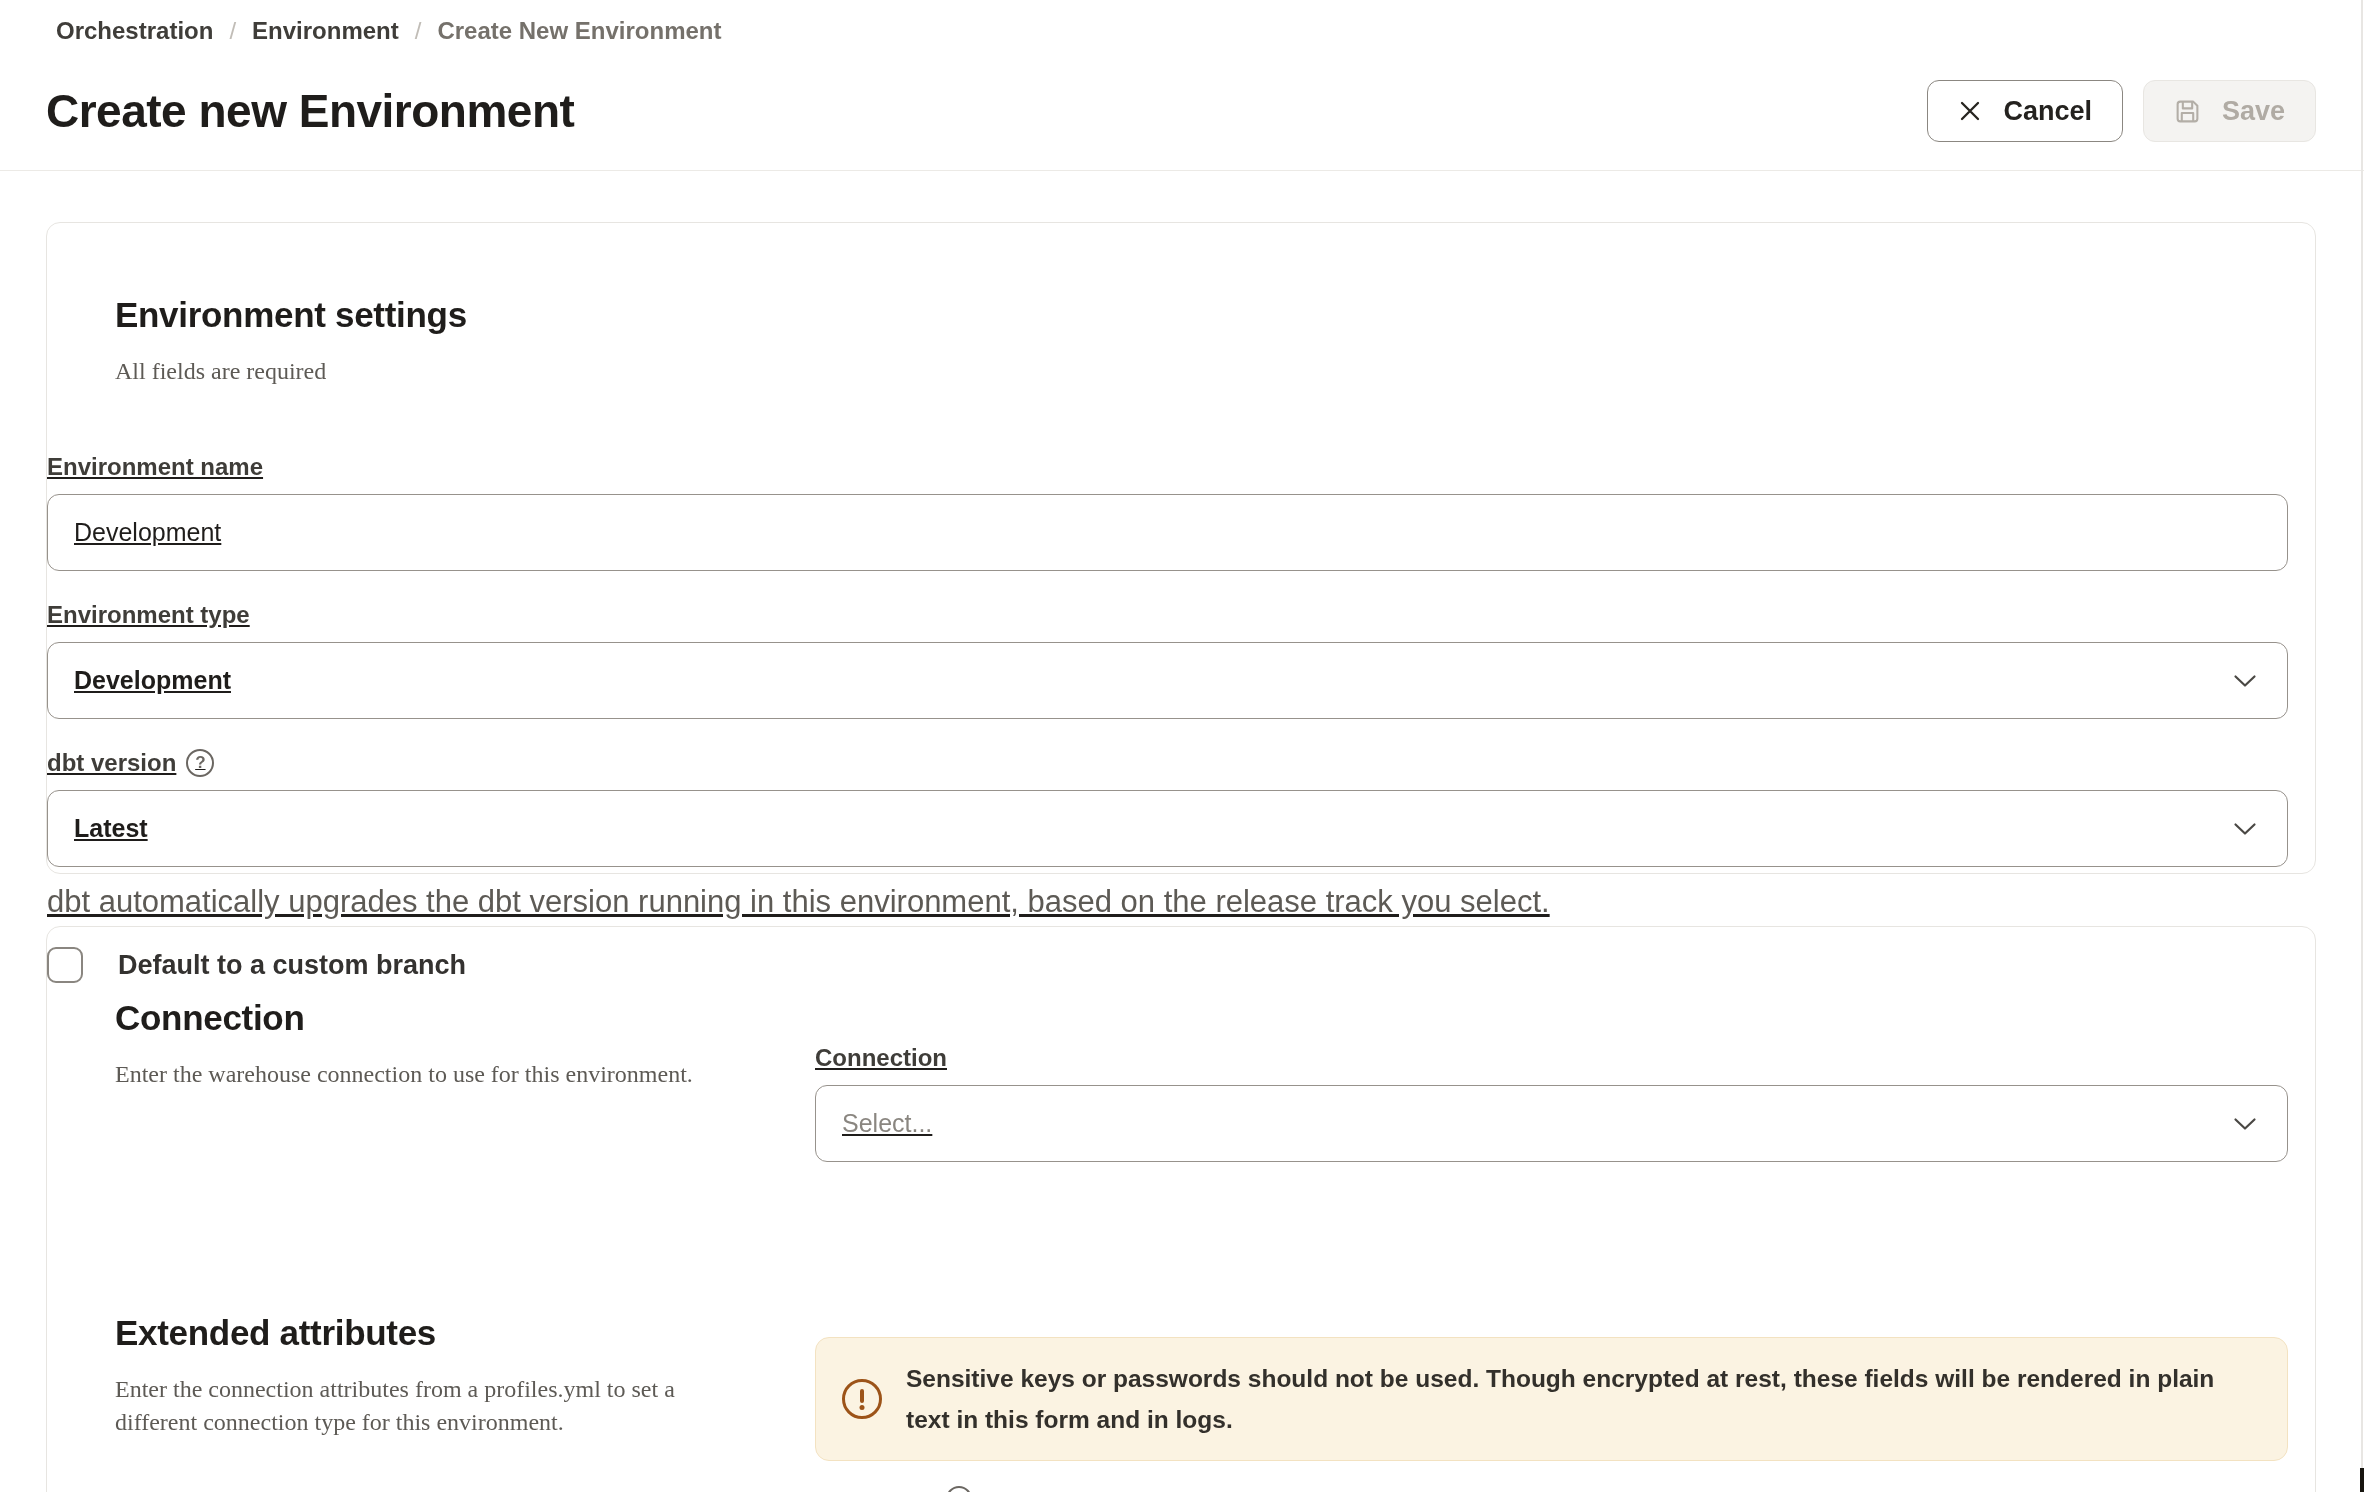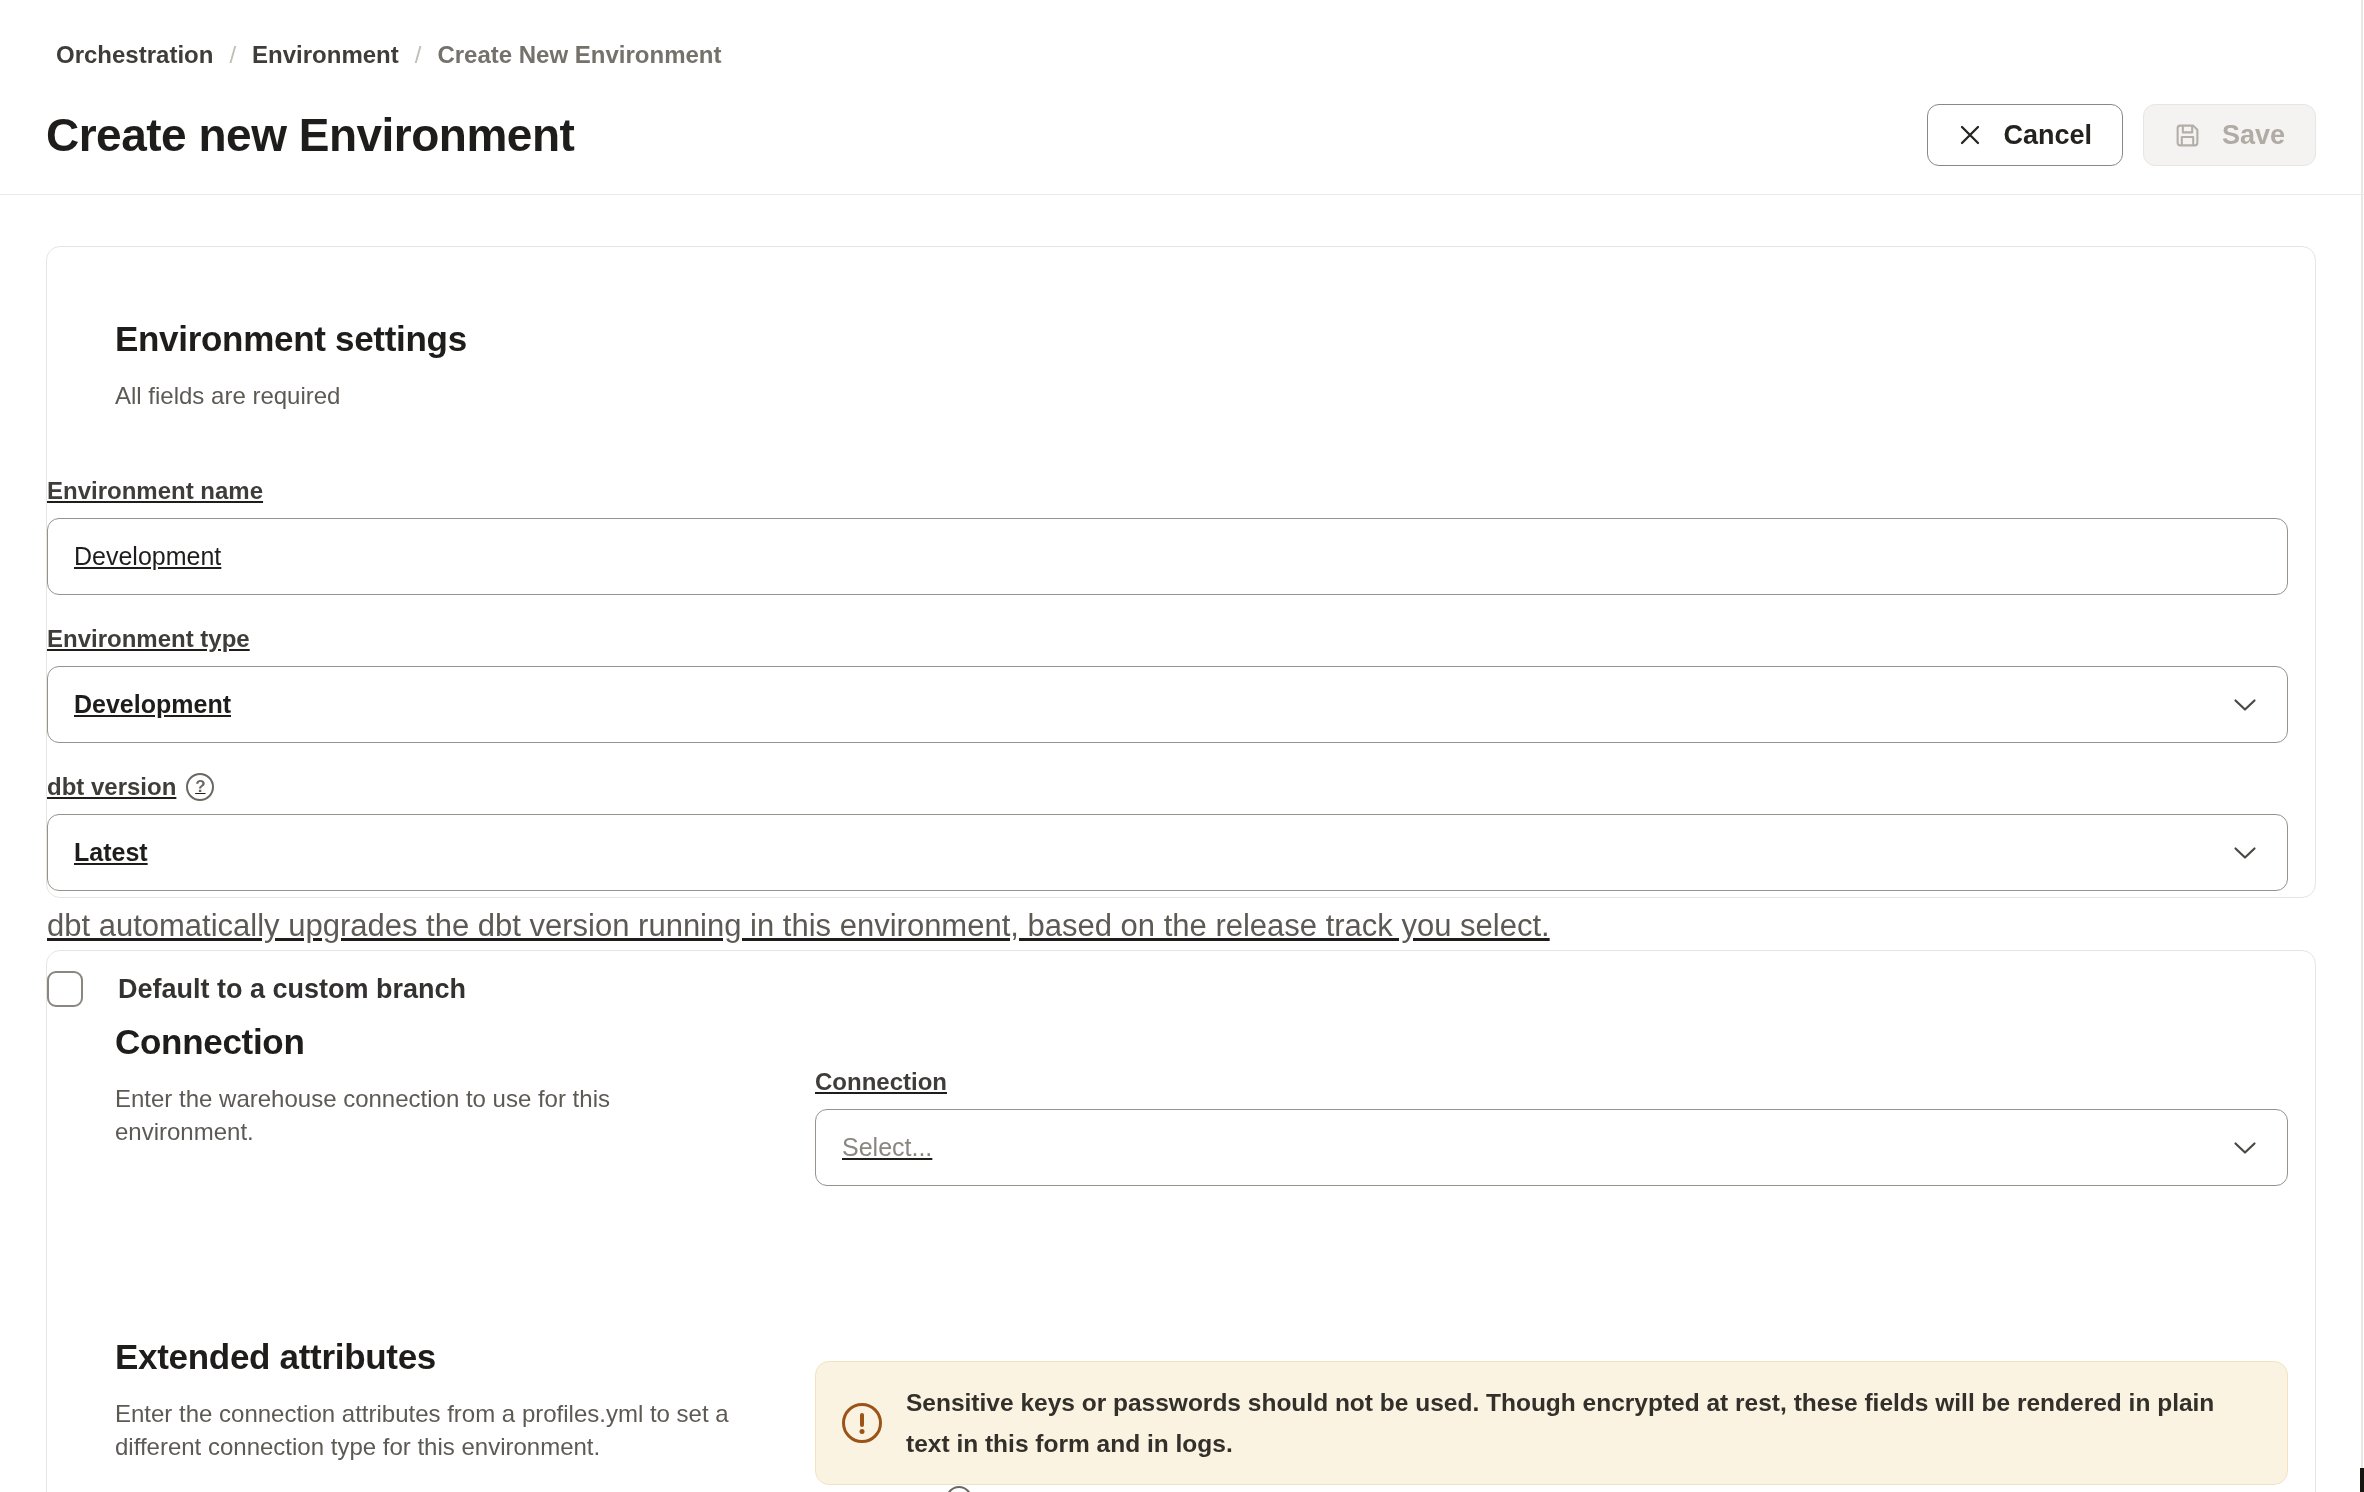--- a/index.html
+++ b/index.html
@@ -7,21 +7,21 @@
   body {
     font-family: "Liberation Sans", "DejaVu Sans", sans-serif;
     background: var(--page-bg, #FFFFFF);
     color: var(--text-primary, #1F1D1B);
     position: relative;
   }
 
   
   .breadcrumb {
     display: flex; align-items: center; gap: 16px;
-    padding: 40px 0 0 56px;
+    padding: 16px 0 0 56px;
     font-size: 24px; font-weight: 600; line-height: 30px;
   }
   .crumb { color: var(--text-label, #3F3D39); }
   .crumb.current { color: var(--text-muted, #75716B); }
   .crumb-sep { color: #C1BDB7; font-weight: 400; }
 
   .title-row {
     display: flex; align-items: center; justify-content: space-between;
     padding: 34px 48px 0 46px;
   }
@@ -57,21 +57,21 @@
   .card-settings { margin-top: 51px; height: 652px; display: flex; flex-direction: column; }
   .card-connection { margin-top: 52px; height: 760px; }
 
   .card-left { width: 768px; flex: none; padding: 70px 40px 0 68px; }
   .section-heading {
     font-size: 35px; font-weight: 600; letter-spacing: -0.3px;
     color: var(--text-primary, #1F1D1B); line-height: 44px; margin-bottom: 18px;
   }
   .section-subtitle {
     font-size: 24px; color: var(--text-secondary, #5D5A55);
-    line-height: 33px; max-width: 640px;
+    line-height: 33px; max-width: 640px; font-family: Liberation Serif, serif;
   }
   .card-right { flex: 1; padding: 64px 27px 0 0; }
 
   .fg { margin-bottom: 29px; text-decoration: underline; }
   .field-label {
     display: flex; align-items: center; gap: 10px;
     font-size: 24px; font-weight: 600; color: var(--text-label, #3F3D39);
     line-height: 30px; margin-bottom: 12px;
   }
   .text-input, .select {

